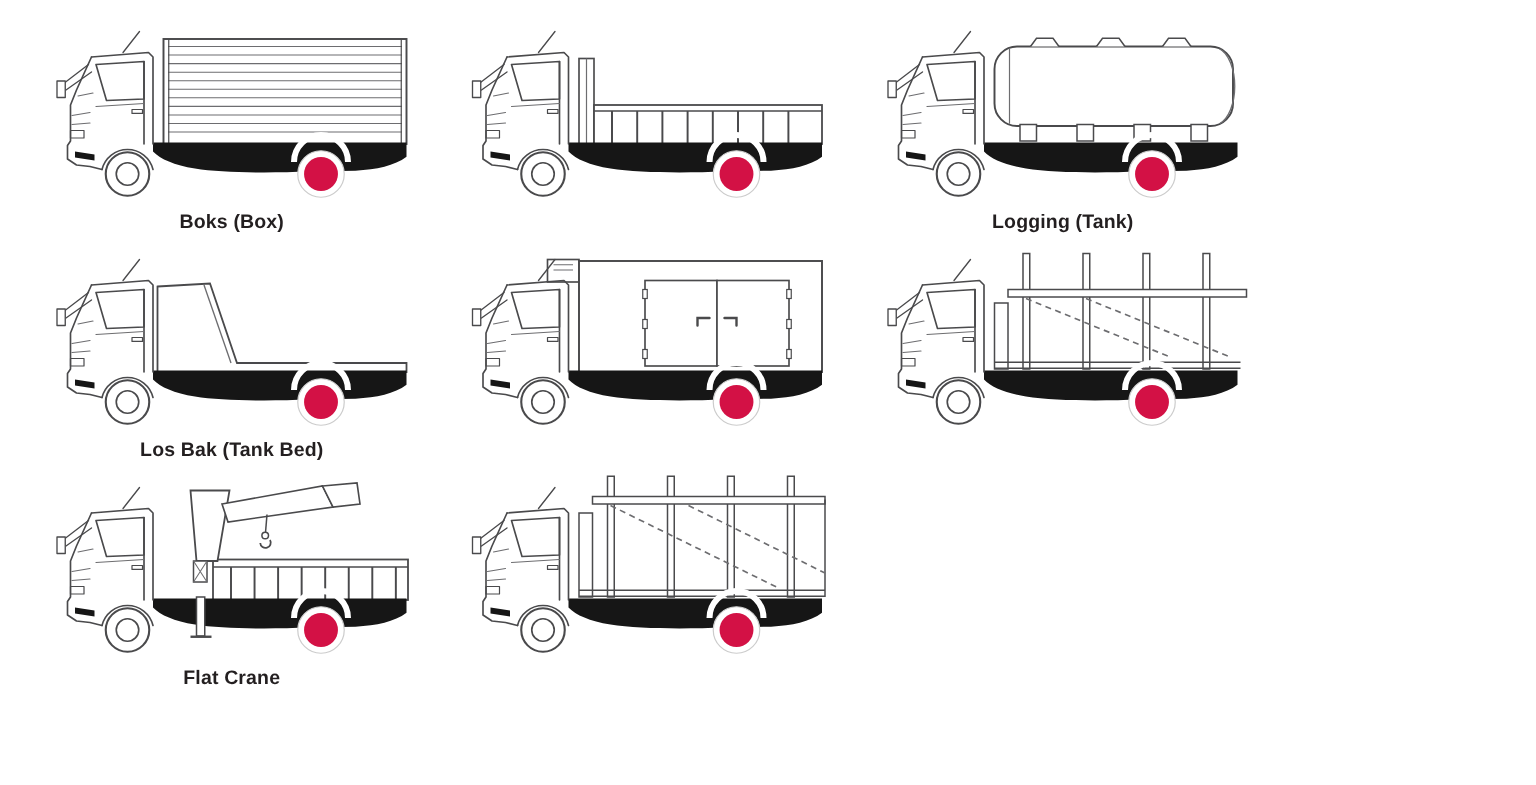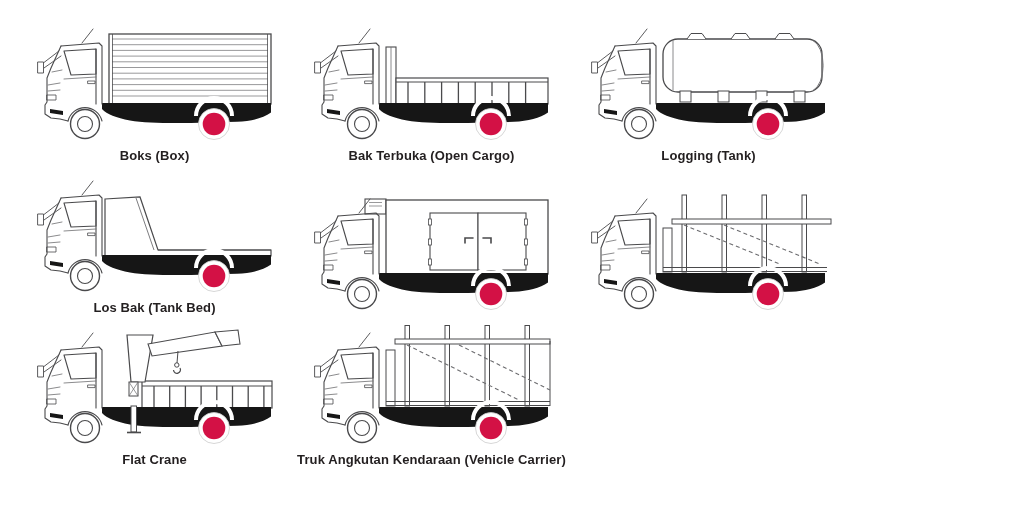--- a/index.html
+++ b/index.html
@@ -9,21 +9,21 @@
     position:relative;
   }
   .truck-grid{
     position:absolute;left:16px;top:12px;
     display:grid;
     grid-template-columns:277px 277px 277px;
     grid-auto-rows:152px;
   }
   figure.cell{
     margin:0;display:flex;flex-direction:column;
-    justify-content:flex-end;align-items:center;
+    align-items:center;
   }
   .art{width:250px;height:126px;line-height:0;}
   figcaption.lbl{
     margin-top:2px;height:16px;line-height:16px;
     font-size:13px;font-weight:bold;color:#231f20;
     text-align:center;white-space:nowrap;letter-spacing:.1px;
   }
 </style>
 </head>
 <body>
@@ -90,21 +90,20 @@
       <path d="M20,89 L33,91 L33,95 L20,93 Z" fill="#161616" stroke="none"></path>
     </g>
     <circle cx="55" cy="104" r="14.5" fill="#fff" stroke="#4a4a4c" stroke-width="1.4"></circle>
     <circle cx="55" cy="104" r="7.5" fill="none" stroke="#4a4a4c" stroke-width="1.1"></circle>
           <g>
       <path d="M166,96 A18,18 0 0 1 202,96" stroke="#fff" stroke-width="4" fill="none"></path>
       <circle cx="184" cy="104" r="15.5" fill="#ffffff" stroke="#cccccc" stroke-width="0.8"></circle>
       <circle cx="184" cy="104" r="11.3" fill="#d31145"></circle>
     </g>
         </svg></div>
-    <figcaption class="lbl">Bak Terbuka (Open Cargo)</figcaption>
   </figure>
 
   <figure class="cell">
     <div class="art"><svg viewBox="0 0 250 126" width="250" height="126" xmlns="http://www.w3.org/2000/svg">
           <rect x="79" y="19" width="159" height="53" rx="15" fill="#fff" stroke="#4a4a4c" stroke-width="1.3"></rect>
          <path d="M229,20.5 A14 26 0 0 1 229,70.5" stroke="#6d6d70" stroke-width="0.9" fill="none"></path>
          <path d="M89,20.5 L89,70.5" stroke="#6d6d70" stroke-width="0.8" fill="none"></path>
          <path d="M103,19 L107,13.5 L118,13.5 L122,19 M147,19 L151,13.5 L162,13.5 L166,19 M191,19 L195,13.5 L206,13.5 L210,19 " stroke="#4a4a4c" stroke-width="1" fill="#fff"></path>
          <rect x="96" y="71" width="11" height="11" fill="#fff" stroke="#4a4a4c" stroke-width="1"></rect>
           <rect x="134" y="71" width="11" height="11" fill="#fff" stroke="#4a4a4c" stroke-width="1"></rect>
@@ -327,16 +326,15 @@
       <path d="M20,89 L33,91 L33,95 L20,93 Z" fill="#161616" stroke="none"></path>
     </g>
     <circle cx="55" cy="104" r="14.5" fill="#fff" stroke="#4a4a4c" stroke-width="1.4"></circle>
     <circle cx="55" cy="104" r="7.5" fill="none" stroke="#4a4a4c" stroke-width="1.1"></circle>
           <g>
       <path d="M166,96 A18,18 0 0 1 202,96" stroke="#fff" stroke-width="4" fill="none"></path>
       <circle cx="184" cy="104" r="15.5" fill="#ffffff" stroke="#cccccc" stroke-width="0.8"></circle>
       <circle cx="184" cy="104" r="11.3" fill="#d31145"></circle>
     </g>
         </svg></div>
-    <figcaption class="lbl">Truk Angkutan Kendaraan (Vehicle Carrier)</figcaption>
   </figure>
 
 </div>
 
 </body></html>

